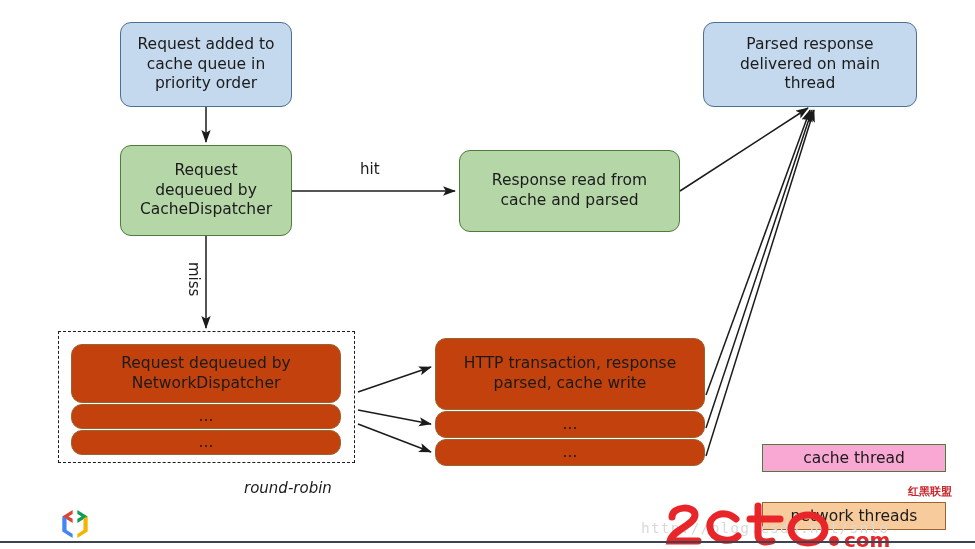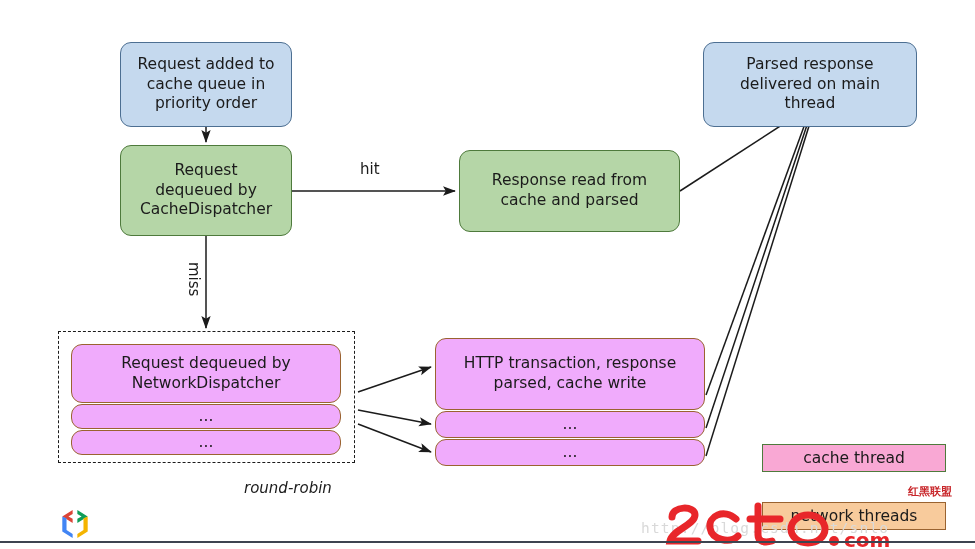--- a/index.html
+++ b/index.html
@@ -35,23 +35,23 @@
     color: #1b1b1b;
     line-height: 1.28;
     white-space: pre-line;
   }
 
   .rounded {
     border-radius: 11px;
     border: 1.3px solid #4a4a4a;
   }
 
-  .blue  { background: #c5d9ee; border-color: #4d6f92; margin-top: 20px; }
+  .blue  { background: #c5d9ee; border-color: #4d6f92; }
   .green { background: #b5d6a7; border-color: #4e7a3c; }
-  .orange{ background: #f0abfc; border-color: #9a6330; }
+  .orange{ background: #c2410c; border-color: #9a6330; }
 
   .n-main-deliver { left: 703px; top: 22px;  width: 214px; height: 85px; font-size: 15.5px; }
   .n-cache-queue  { left: 120px; top: 22px;  width: 172px; height: 85px; font-size: 15.5px; }
   .n-cache-disp   { left: 120px; top: 145px; width: 172px; height: 91px; font-size: 15.5px; }
   .n-cache-read   { left: 459px; top: 150px; width: 221px; height: 82px; font-size: 15.5px; }
 
   .dashed-group {
     position: absolute;
     left: 58px;
     top: 331px;

